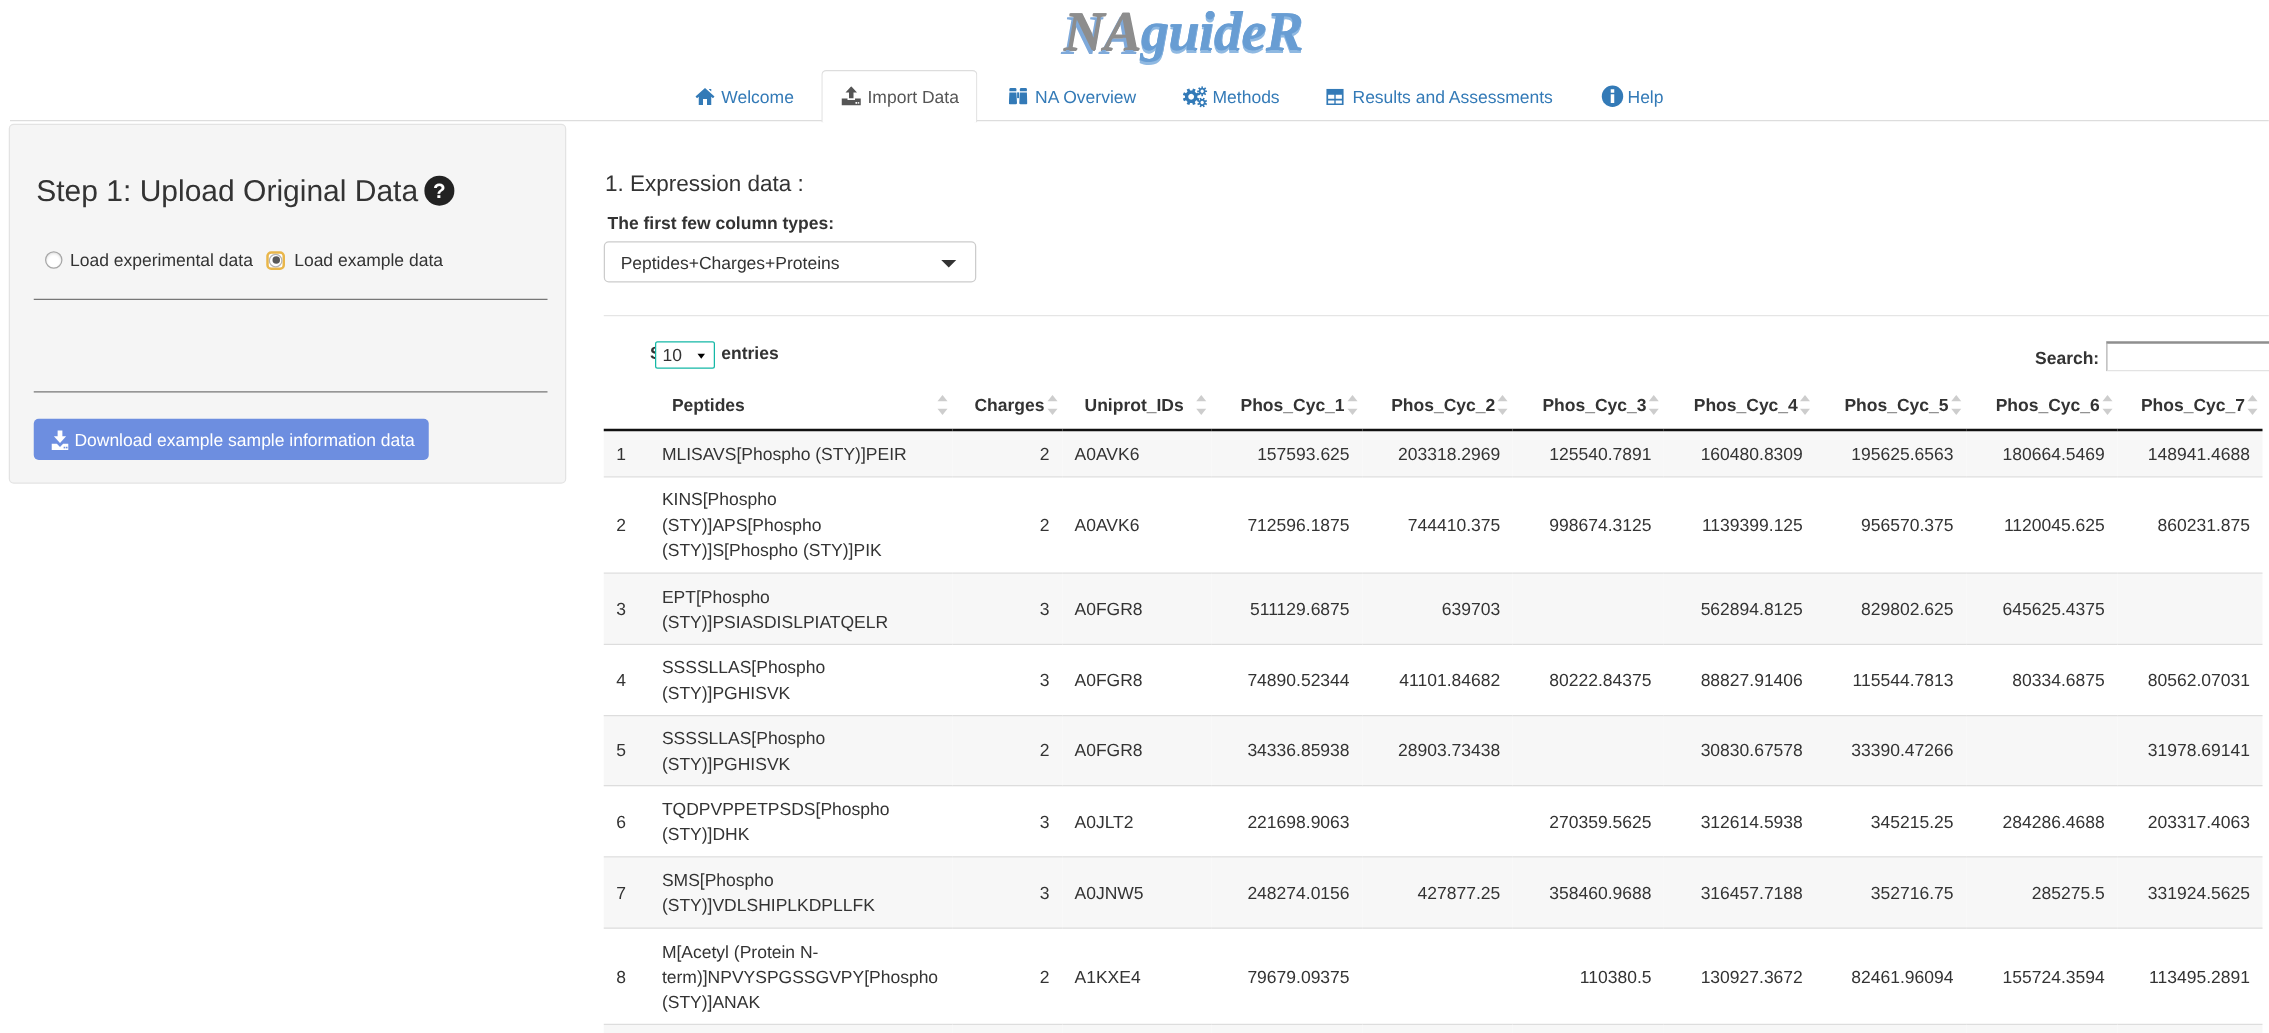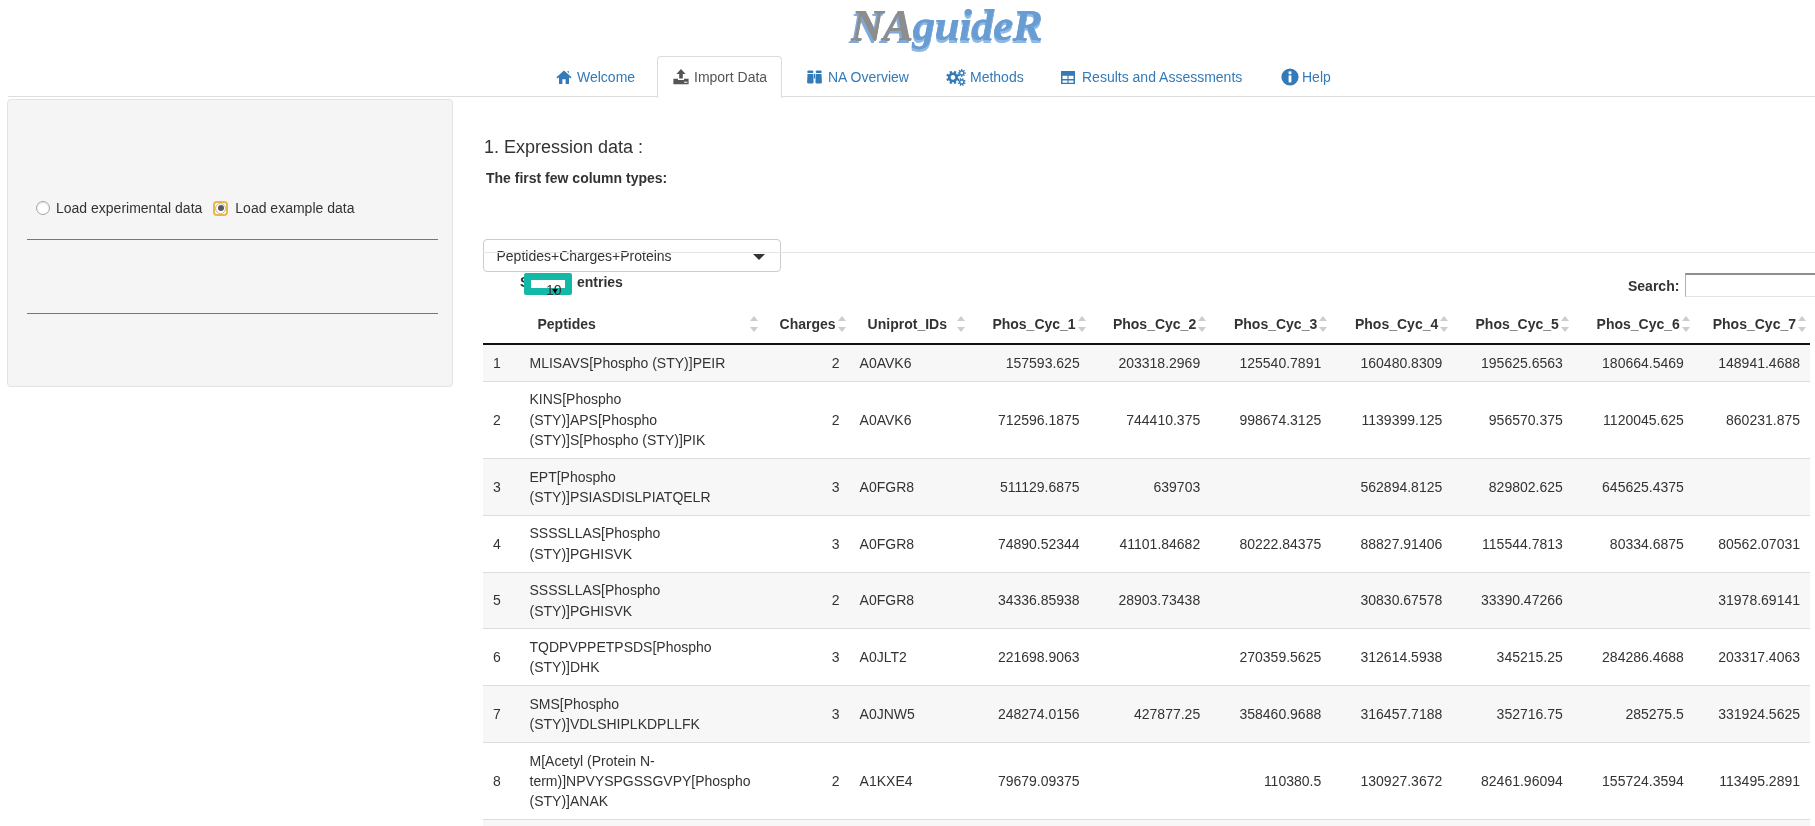--- a/index.html
+++ b/index.html
@@ -34,27 +34,27 @@
 #goldbox .dot { width:6px; height:6px; border-radius:50%; background:#595959; }
 .phr { position:absolute; left:19px; width:411px; height:1px; background:#777; }
 .dlbtn { position:absolute; left:19px; height:32px; padding:0 12px 0 13.5px; background:#6d8ee0; border-radius:4px;
   color:#fff; font-size:14px; display:flex; align-items:center; white-space:nowrap; }
 .dlbtn svg { margin-right:5px; flex:none; }
 
 #h4x { position:absolute; left:484px; top:137px; font-size:18px; line-height:20px; color:#333; }
 #collbl { position:absolute; left:486px; top:170px; font-weight:bold; font-size:14px; }
 #selbox { position:absolute; left:483px; top:193px; width:298px; height:33px; background:#fff;
   border:1px solid #ccc; border-radius:4px; display:flex; align-items:center; padding-left:12.5px;
-  font-size:14px; color:#333;margin-top:46px; }
+  font-size:14px; color:#333; }
 #selbox .caret { position:absolute; right:15px; top:14px; width:0; height:0;
   border-left:6px solid transparent; border-right:6px solid transparent; border-top:6px solid #333; }
 #mainhr { position:absolute; left:483px; top:252px; width:1332px; height:1px; background:#e5e5e5; }
 #showlbl { position:absolute; left:484px; top:275px; font-weight:bold; line-height:14px;margin-left:36px; }
 #lensel { position:absolute; left:524px; top:273px; width:48px; height:22px; background:#fff;
-  border:7px solid #14b8a6; border-radius:2px; font-size:14px; line-height:20px; padding-left:15px; }
+  border:1px solid #14b8a6; border-radius:2px; font-size:14px; line-height:20px; padding-left:5px; }
 #lensel .arr { position:absolute; right:7px; top:9px; width:0; height:0;
   border-left:3.5px solid transparent; border-right:3.5px solid transparent; border-top:4.5px solid #000; }
 #entlbl { position:absolute; left:577px; top:275px; font-weight:bold; line-height:14px; }
 #schlbl { position:absolute; left:1628px; top:279px; font-weight:bold; line-height:14px; }
 #schinp { position:absolute; left:1685px; top:273px; width:148px; height:24px; background:#fff;
   border-top:2px solid #8f8f8f; border-left:1px solid #b0b0b0; border-right:1px solid #b0b0b0;
   border-bottom:1px solid #e3e3e3; }
 
 #dt { position:absolute; left:483px; top:305px; width:1327px; border-collapse:collapse;
   table-layout:fixed; font-size:14px; color:#333; }
@@ -123,32 +123,46 @@
 <div class="navitem" style="left:1281px;">
   <svg width="18" height="18" viewBox="0 0 18 18">
       <circle cx="9" cy="9" r="8.6" fill="#337ab7"></circle>
       <rect x="7.6" y="3.4" width="2.8" height="2.8" fill="#fff"></rect>
       <rect x="7.6" y="7.4" width="2.8" height="7" fill="#fff"></rect>
     </svg>
   <span style="margin-left:3px;">Help</span>
 </div>
 
 <div id="panel">
+  <h3>Step 1: Upload Original Data<svg width="25" height="25" viewBox="0 0 25 25">
+        <circle cx="12.5" cy="12.5" r="12" fill="#222"></circle>
+        <text x="12.5" y="18" text-anchor="middle" font-family="Liberation Sans" font-size="16.5" font-weight="bold" fill="#fff">?</text>
+      </svg></h3>
   <div id="radiorow">
     <span class="rcirc"></span>
     <span style="margin-left:6px;">Load experimental data</span>
     <span id="goldbox" style="margin-left:11px;">
         <span class="inner">
           <span class="dot"></span>
         </span>
       </span>
     <span style="margin-left:7px;">Load example data</span>
   </div>
   <div class="phr" style="top:139px;"></div>
   <div class="phr" style="top:213px;"></div>
+  <div class="dlbtn" style="top:235px; width:316px; height:33px;">
+    <svg width="14" height="16" viewBox="0 0 14 16" fill="#fff">
+        <rect x="5.1" y="0.4" width="3.8" height="5.2"></rect>
+        <path d="M2.1 5 H11.9 L7 10.4 Z"></path>
+        <path d="M0.3 10.9 H4.5 L7 13.6 L9.5 10.9 H13.7 V16 H0.3 Z"></path>
+        <rect x="9.9" y="13.4" width="1.3" height="1.3" fill="#6d8ee0"></rect>
+        <rect x="11.7" y="13.4" width="1.3" height="1.3" fill="#6d8ee0"></rect>
+      </svg>
+    Download example sample information data
+  </div>
 </div>
 
 <div id="h4x">1. Expression data<span style="margin-left:5px;">:</span></div>
 <div id="collbl">The first few column types:</div>
 <div id="selbox">Peptides+Charges+Proteins<span class="caret"></span></div>
 <div id="mainhr"></div>
 
 <div id="showlbl">Show</div>
 <div id="lensel">10<span class="arr"></span></div>
 <div id="entlbl">entries</div>

